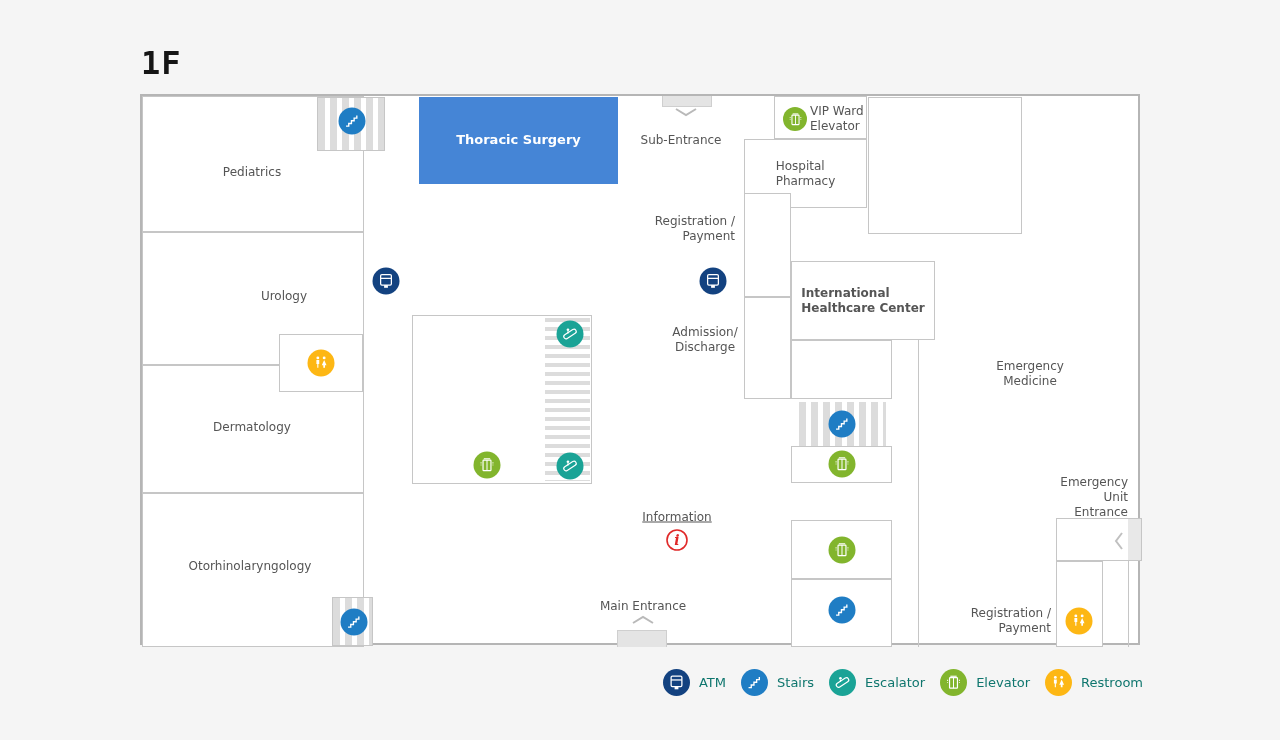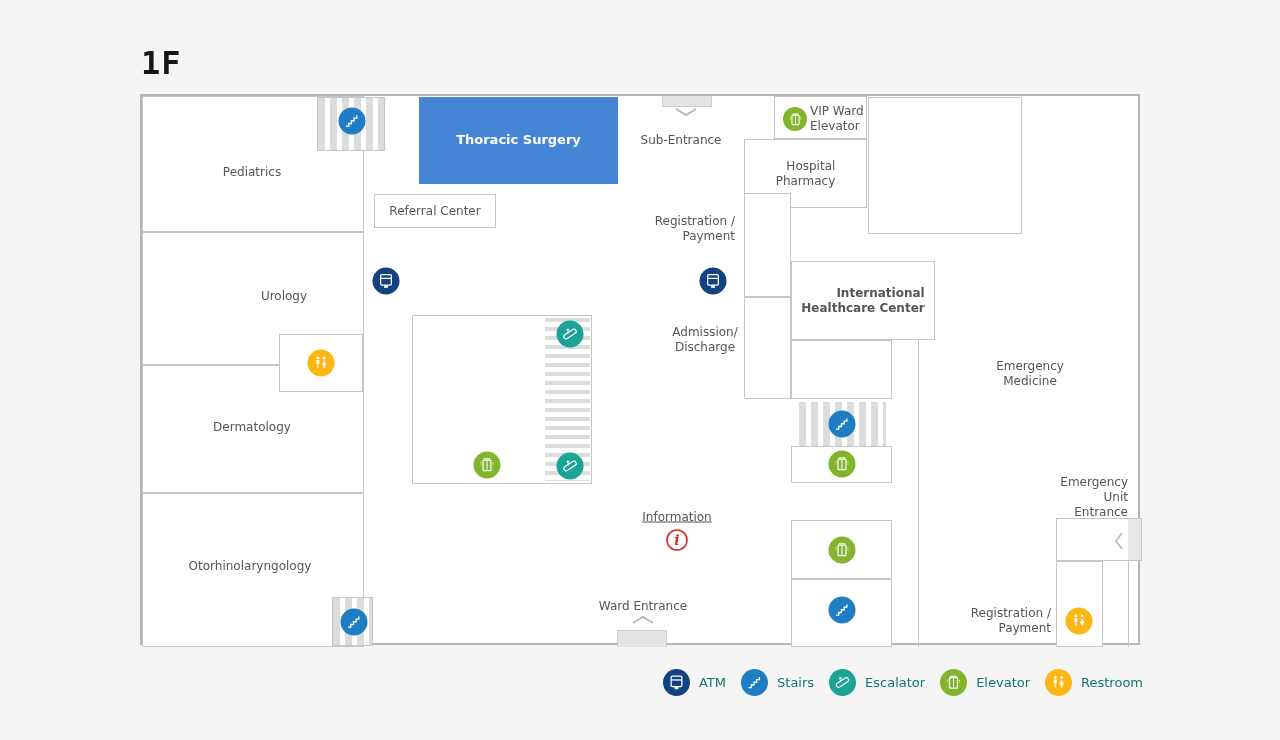--- a/index.html
+++ b/index.html
@@ -11,21 +11,21 @@
   .floor-title{
     position:absolute;left:141px;top:44px;
     font-family:"DejaVu Sans Mono","Liberation Mono",monospace;
     font-size:32px;font-weight:bold;color:#151515;letter-spacing:1px;
   }
   .plan{
     position:absolute;left:140px;top:94px;width:1000px;height:551px;
     background:#ffffff;border:2px solid #b5b5b5;box-sizing:border-box;
   }
   .room{position:absolute;background:#fff;border:1px solid #c6c6c6;box-sizing:border-box;}
-  .room.flex{display:flex;align-items:center;justify-content:center;text-align:right;}
+  .room.flex{display:flex;align-items:center;justify-content:center;text-align:left;}
   .rlbl{color:#555;font-size:12px;line-height:1.25;white-space:pre-line;}
   .room.blue{background:#4585d6;border:none;}
   .room.blue .rlbl{color:#fff;font-size:13px;font-weight:600;}
   .lbl{position:absolute;color:#555;font-size:12px;line-height:1.25;white-space:pre-line;}
   .lbl.center{transform:translate(-50%,-50%);text-align:center;}
   .lbl.rightal{transform:translate(-100%,-50%);text-align:right;}
   .lbl.leftal{transform:translate(0,-50%);text-align:left;}
   .stripes-v{position:absolute;background:repeating-linear-gradient(90deg,#dcdcdc 0 7px,#ffffff 7px 12px);}
   .stripes-h{position:absolute;background:repeating-linear-gradient(180deg,#dcdcdc 0 4px,#ffffff 4px 9px);}
   .stripes-v.boxed{border:1px solid #c6c6c6;box-sizing:border-box;}
@@ -90,23 +90,20 @@
   <span class="picon" style="left: 212px; top: 526px; background: rgb(31, 125, 196);">
       <svg viewBox="0 0 24 24">
         <path d="M4.5 18.5 h3.4 v-3.4 h3.4 v-3.4 h3.4 v-3.4 h3.4 V4.9" fill="none" stroke="#fff" stroke-width="1.7"></path>
       </svg>
     </span>
 
   <div class="room blue flex" style="left:277px;top:1px;width:199px;height:87px;">
     <span class="rlbl">Thoracic Surgery</span>
   </div>
 
-  <div class="room flex" style="left:232px;top:98px;width:122px;height:34px;">
-    <span class="rlbl">Referral Center</span>
-  </div>
 
   <span class="picon" style="left: 244px; top: 185px; background: rgb(19, 66, 128);">
       <svg viewBox="0 0 24 24">
         <rect x="5.2" y="3.8" width="13.6" height="13.4" rx="1.6" fill="none" stroke="#fff" stroke-width="1.6"></rect>
         <line x1="5.2" y1="8.8" x2="18.8" y2="8.8" stroke="#fff" stroke-width="1.6"></line>
         <rect x="9.6" y="17.2" width="4.8" height="3.4" fill="#fff"></rect>
       </svg>
     </span>
   <span class="picon" style="left: 571px; top: 185px; background: rgb(19, 66, 128);">
       <svg viewBox="0 0 24 24">
@@ -226,21 +223,21 @@
 Medicine</div>
 
   <div class="lbl center" style="left:535px;top:421px;text-decoration:underline;">Information</div>
   <span class="picon info-ic" style="left:535px;top:444px;">
       <svg viewBox="0 0 24 24">
         <circle cx="12" cy="12" r="10" fill="#fff" stroke="#e02929" stroke-width="1.6"></circle>
         <text x="12" y="17" text-anchor="middle" font-family="DejaVu Serif,serif" font-style="italic" font-weight="bold" font-size="14" fill="#e02929">i</text>
       </svg>
     </span>
 
-  <div class="lbl center" style="left:501px;top:510px;">Ward Entrance</div>
+  <div class="lbl center" style="left:501px;top:510px;">Main Entrance</div>
   <svg class="chev" style="left:489px;top:519px;" width="24" height="10">
     <polyline points="2,8 12,2 22,8" fill="none" stroke="#b9b9b9" stroke-width="2"></polyline>
   </svg>
   <div class="tab bottom" style="left:475px;top:534px;width:50px;height:17px;"></div>
 
   <div class="lbl rightal" style="left:986px;top:401px;">Emergency
 Unit Entrance</div>
   <div class="room" style="left:914px;top:422px;width:86px;height:43px;"></div>
   <div class="fill-strip" style="left:986px;top:423px;width:13px;height:41px;"></div>
   <svg class="chev" style="left:971px;top:435px;" width="12" height="20">

